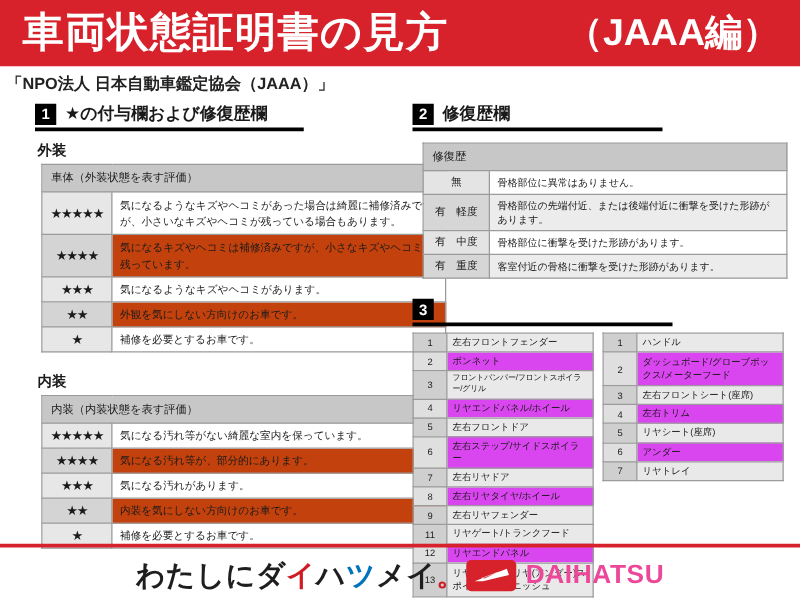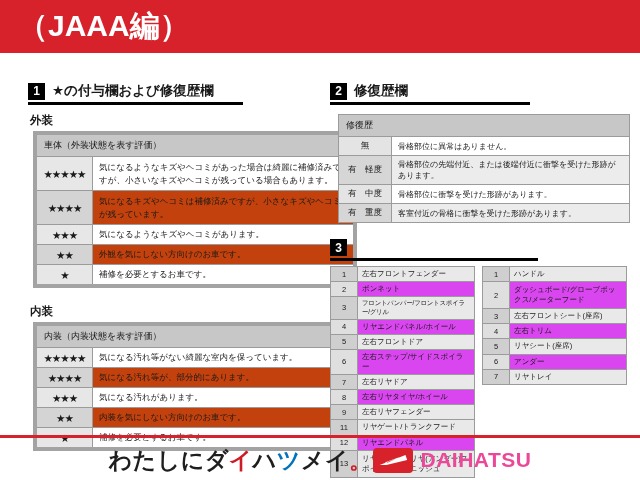--- a/index.html
+++ b/index.html
@@ -22,21 +22,21 @@
   .sec-num{width:17px;height:17px;background:#000;color:#fff;font-weight:bold;
            font-size:12px;display:flex;align-items:center;justify-content:center;flex:0 0 17px;}
   .sec-title{font-size:13.5px;font-weight:bold;white-space:nowrap;}
 
   .col-left{position:absolute;left:28px;top:82px;width:285px;}
   .col-right{position:absolute;left:330px;top:82px;width:305px;}
 
   .group-label{font-size:11.5px;font-weight:bold;margin:8px 0 3px 2px;}
 
   table{border-collapse:collapse;}
-  .star-table{width:324px;margin-left:5px;border:4px solid #a3a3a3;font-size:8.5px;}
+  .star-table{width:324px;margin-left:5px;border:1px solid #a3a3a3;font-size:8.5px;}
   .star-table td{border:1px solid #9b9b9b;vertical-align:middle;}
   .star-table .thead td{background:#c7c7c7;padding:4px 7px;font-size:9px;height:10px;}
   .star-table .stars{width:55px;text-align:center;background:#e7e7e7;
                      font-size:10.5px;letter-spacing:-1px;padding:2px 0;}
   .star-table .desc{padding:3px 6px;line-height:1.45;background:#fff;}
   .star-table tr.alt .stars{background:#d4d4d4;}
   .star-table tr.alt .desc{background:#c2410c;}
   .star-table tr.tall td{height:27px;}
   .star-table tr.short td{height:13px;}
 
@@ -67,23 +67,25 @@
   .brand-mark{width:40px;height:25px;background:#d7222b;border-radius:4px;
               display:flex;align-items:center;justify-content:center;}
   .brand-name{font-size:21px;font-weight:800;color:#ec4899;letter-spacing:0.5px;}
 </style>
 </head>
 <body>
 
 <div class="page">
 
   <header class="banner">
+    <span class="title">車両状態証明書の見方</span>
     <span class="edition">（JAAA編）</span>
   </header>
 
+  <div class="subtitle">「NPO法人 日本自動車鑑定協会（JAAA）」</div>
 
   <div class="col-left">
     <div class="sec-head" style="width:215px;">
       <span class="sec-num">1</span>
       <span class="sec-title">★の付与欄および修復歴欄</span>
     </div>
 
     <div class="group-label">外装</div>
     <table class="star-table">
       <tbody>

